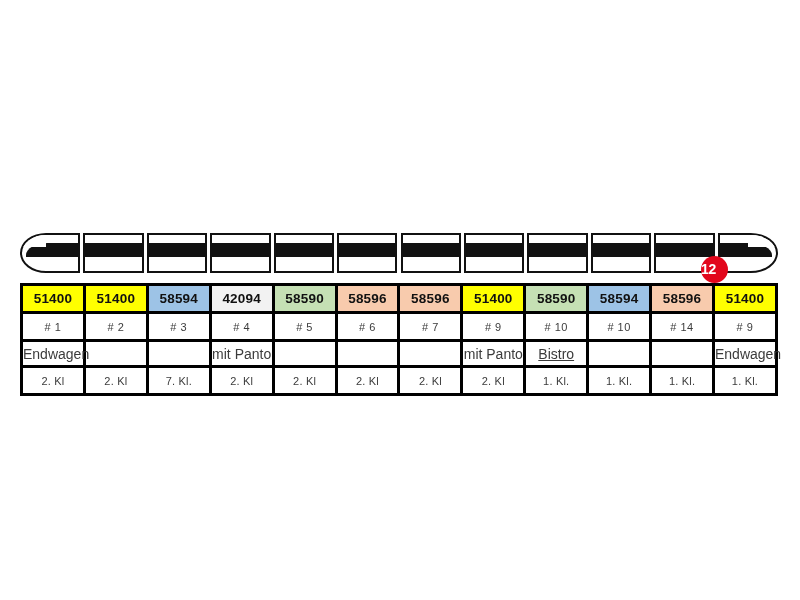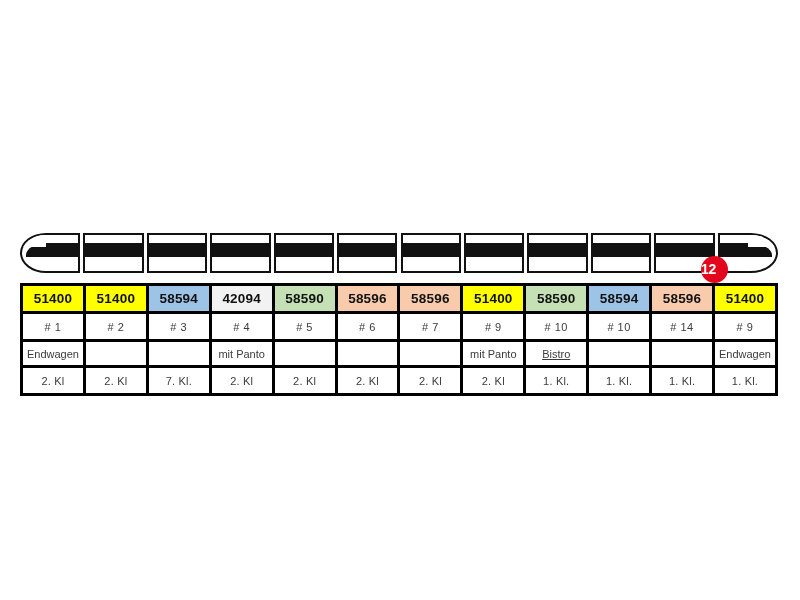--- a/index.html
+++ b/index.html
@@ -102,21 +102,21 @@
     color:#111111;
     letter-spacing:0.2px;
   }
   .table tr.r-pos td{
     height:25px;
     font-size:11px;
     letter-spacing:0.5px;
   }
   .table tr.r-note td{
     height:23px;
-    font-size:11px;
+    font-size:14px;
   }
   .table tr.r-class td{
     height:25px;
     font-size:11px;
     letter-spacing:0.2px;
   }
 </style>
 </head>
 <body>
 

